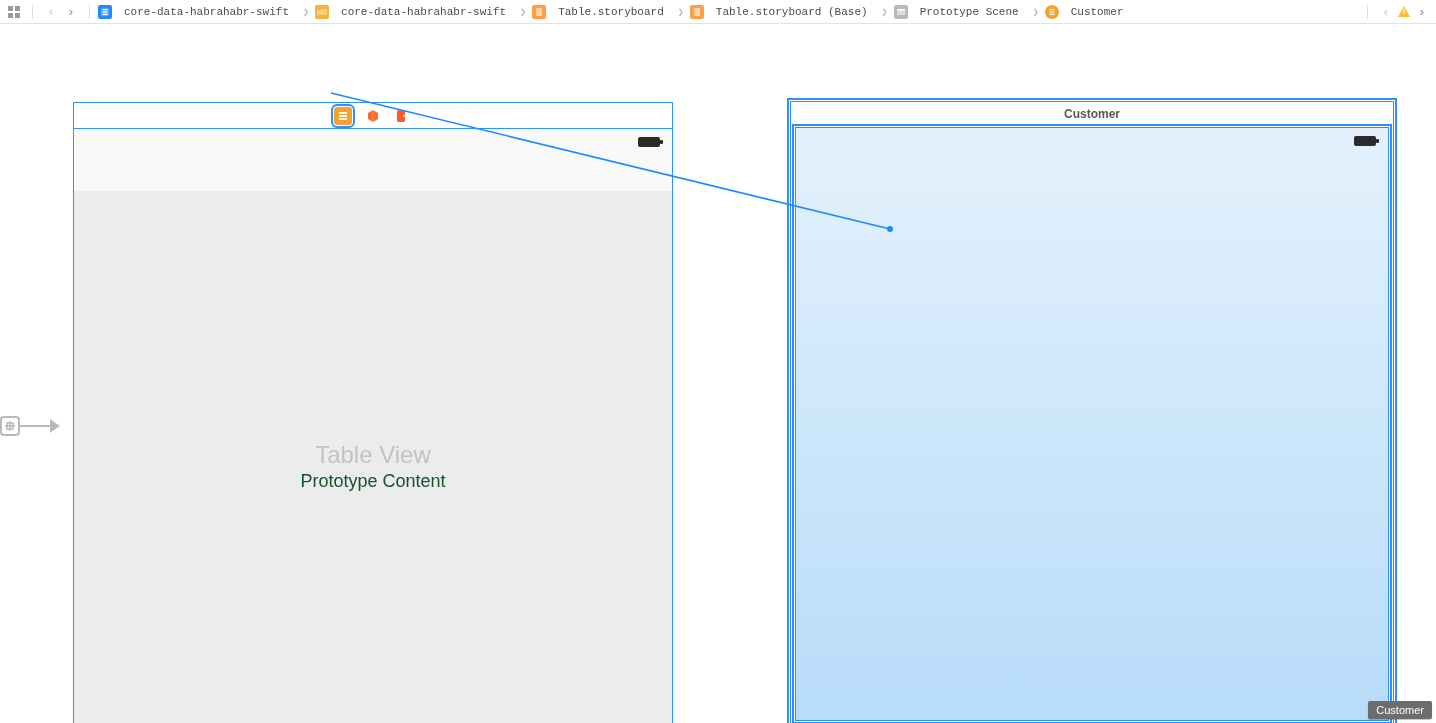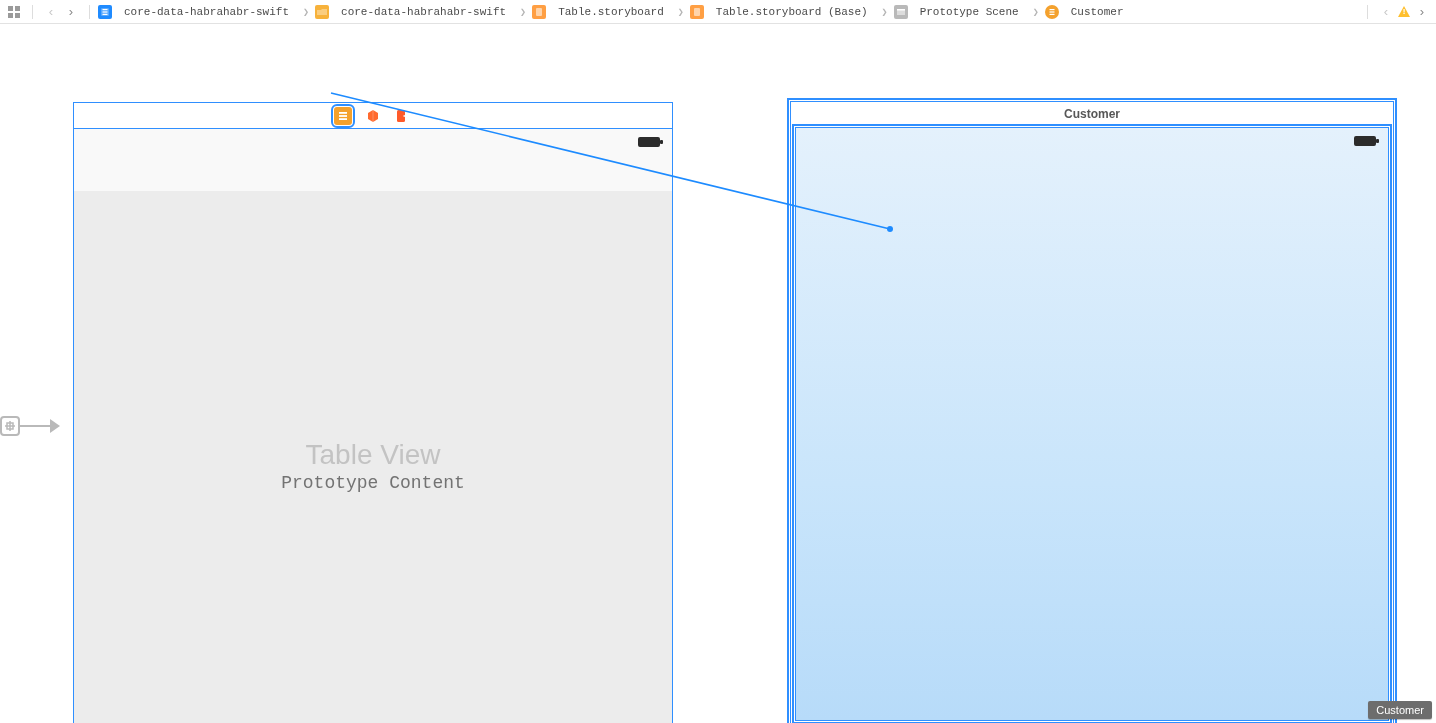--- a/index.html
+++ b/index.html
@@ -152,24 +152,24 @@
   #scene-customers .device-statusbar .battery {
     position: absolute; right: 12px; top: 8px;
   }
   #scene-customers .tableview {
     position: absolute;
     top: 88px; left: 0; right: 0; bottom: 0;
     background: #ececec;
     display: flex; flex-direction: column; align-items: center; justify-content: center;
   }
   #scene-customers .tv-title {
-    font-size: 28px; font-weight: 400; color: #c3c3c3;
+    font-size: 24px; font-weight: 400; color: #c3c3c3;
   }
   #scene-customers .tv-sub {
-    font-size: 18px; color: #737373; margin-top: 2px; font-family: Liberation Mono, monospace;
+    font-size: 18px; color: #14532d; margin-top: 2px;
   }
 
   
   #scene-customer {
     left: 790px; top: 77px;
     width: 604px; height: 625px;
     outline: 2px solid #2f8fff;
     outline-offset: 1px;
   }
   #scene-customer .dock-title { top: 5px; }

